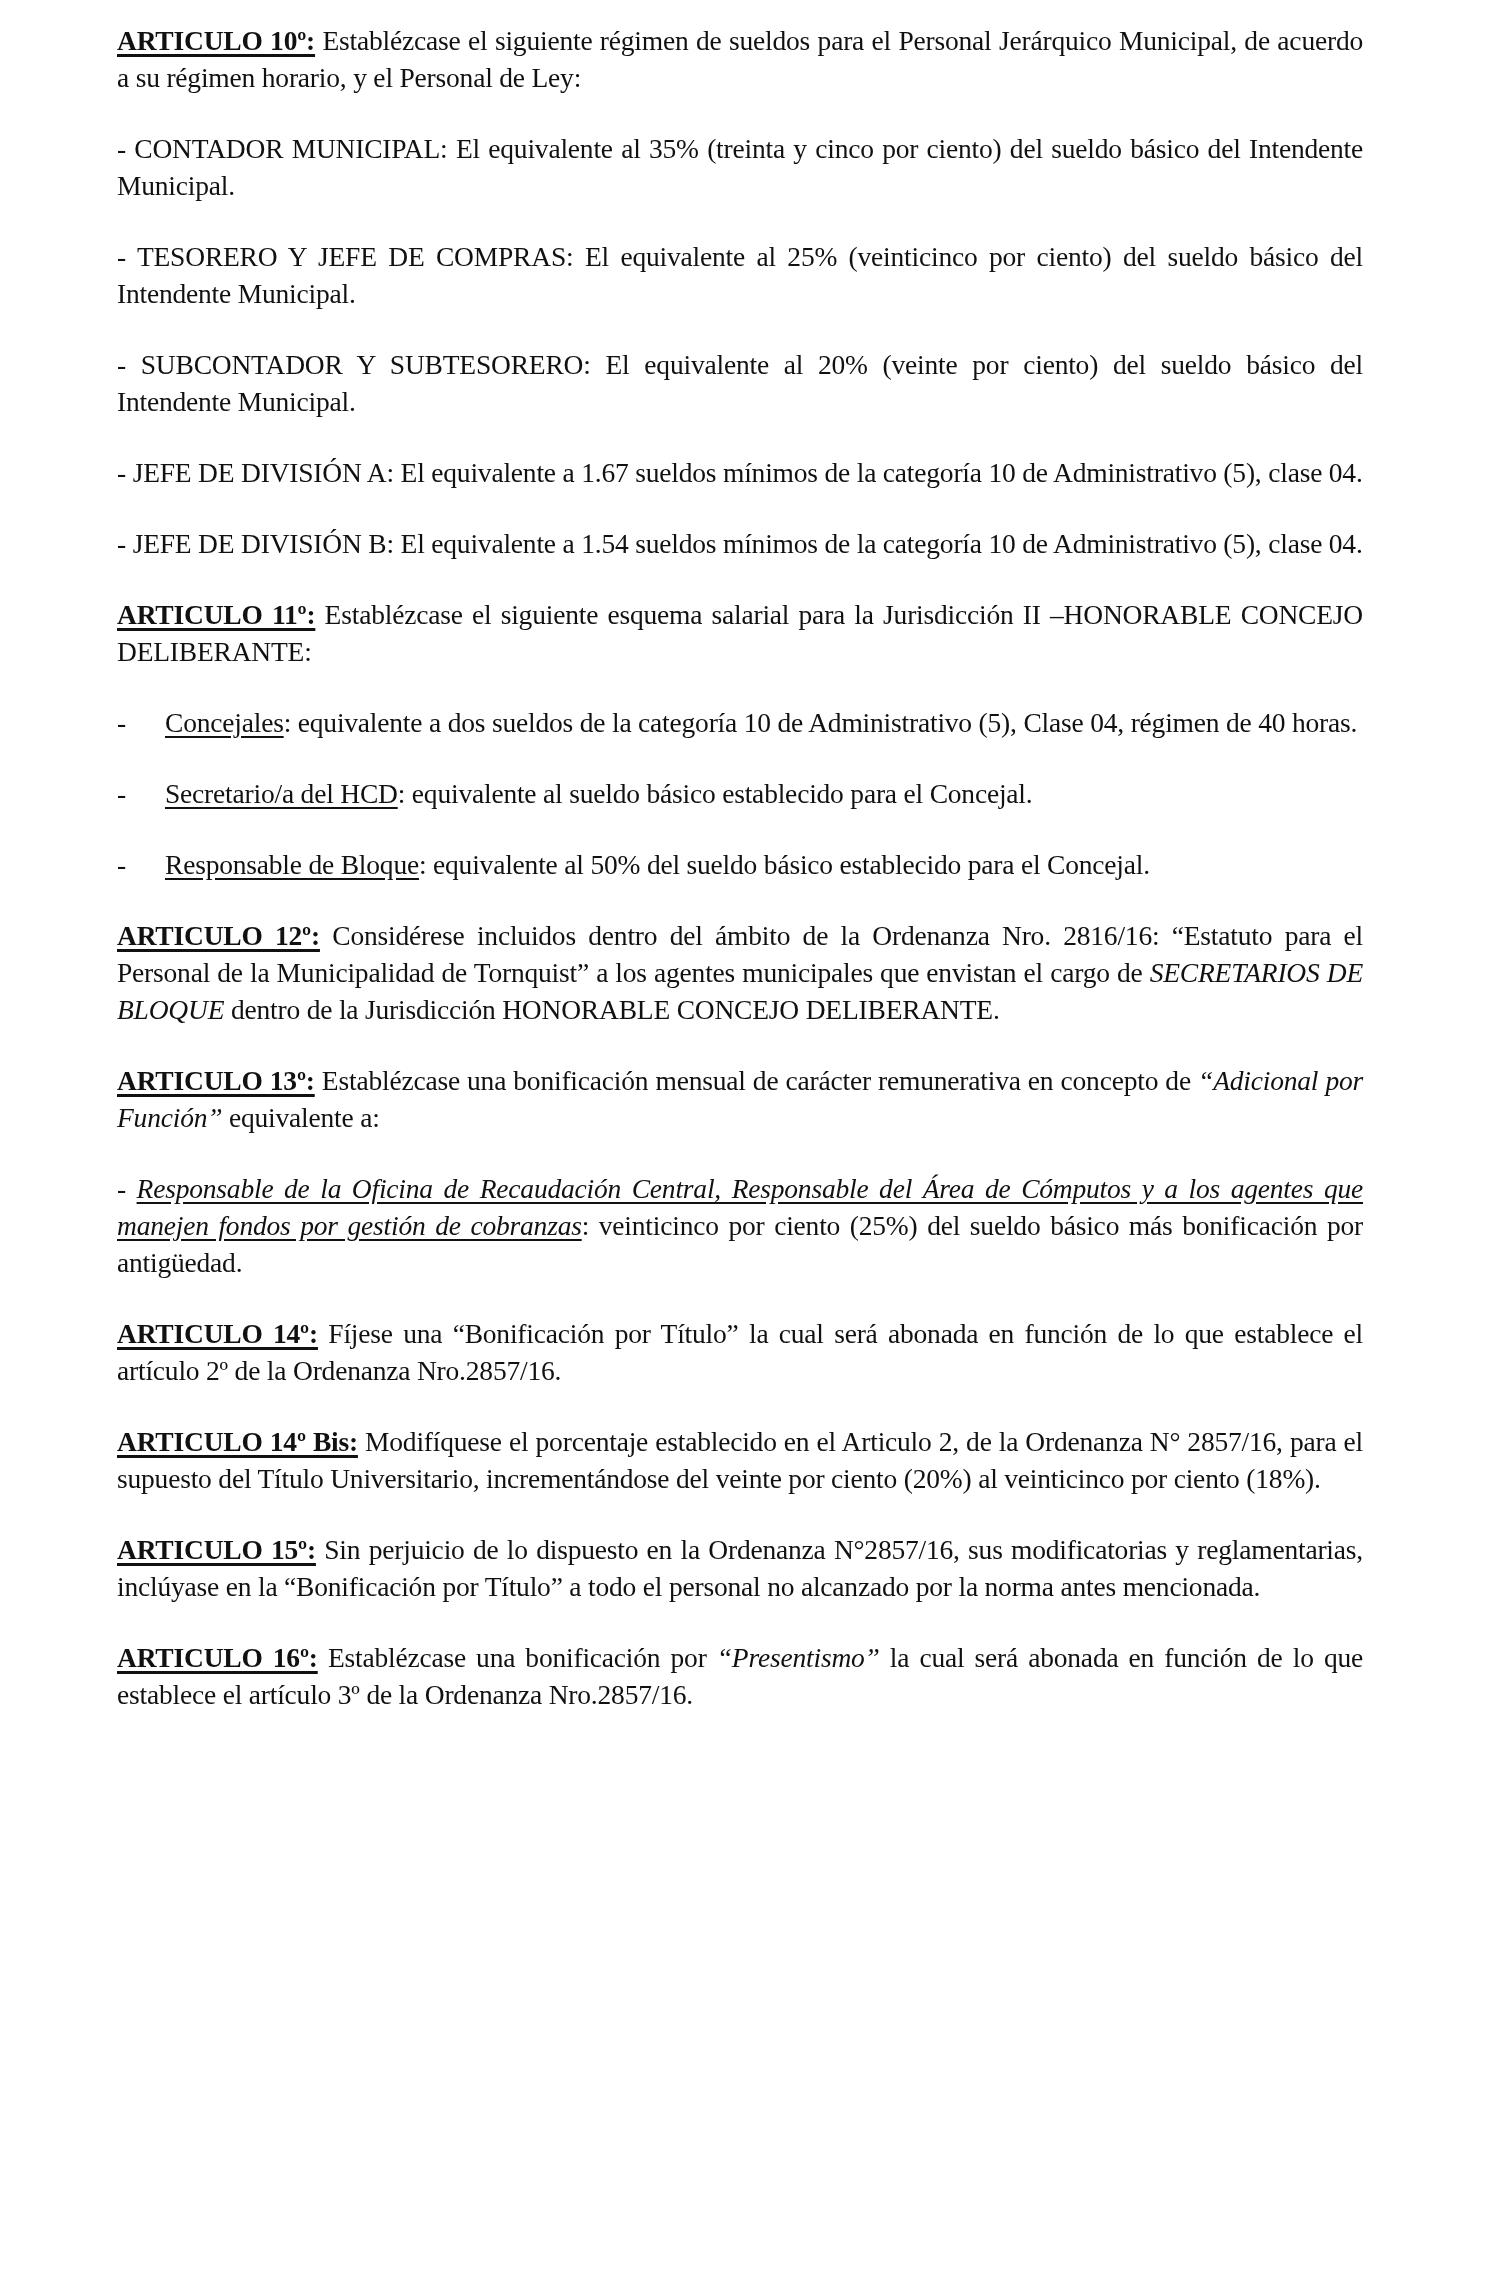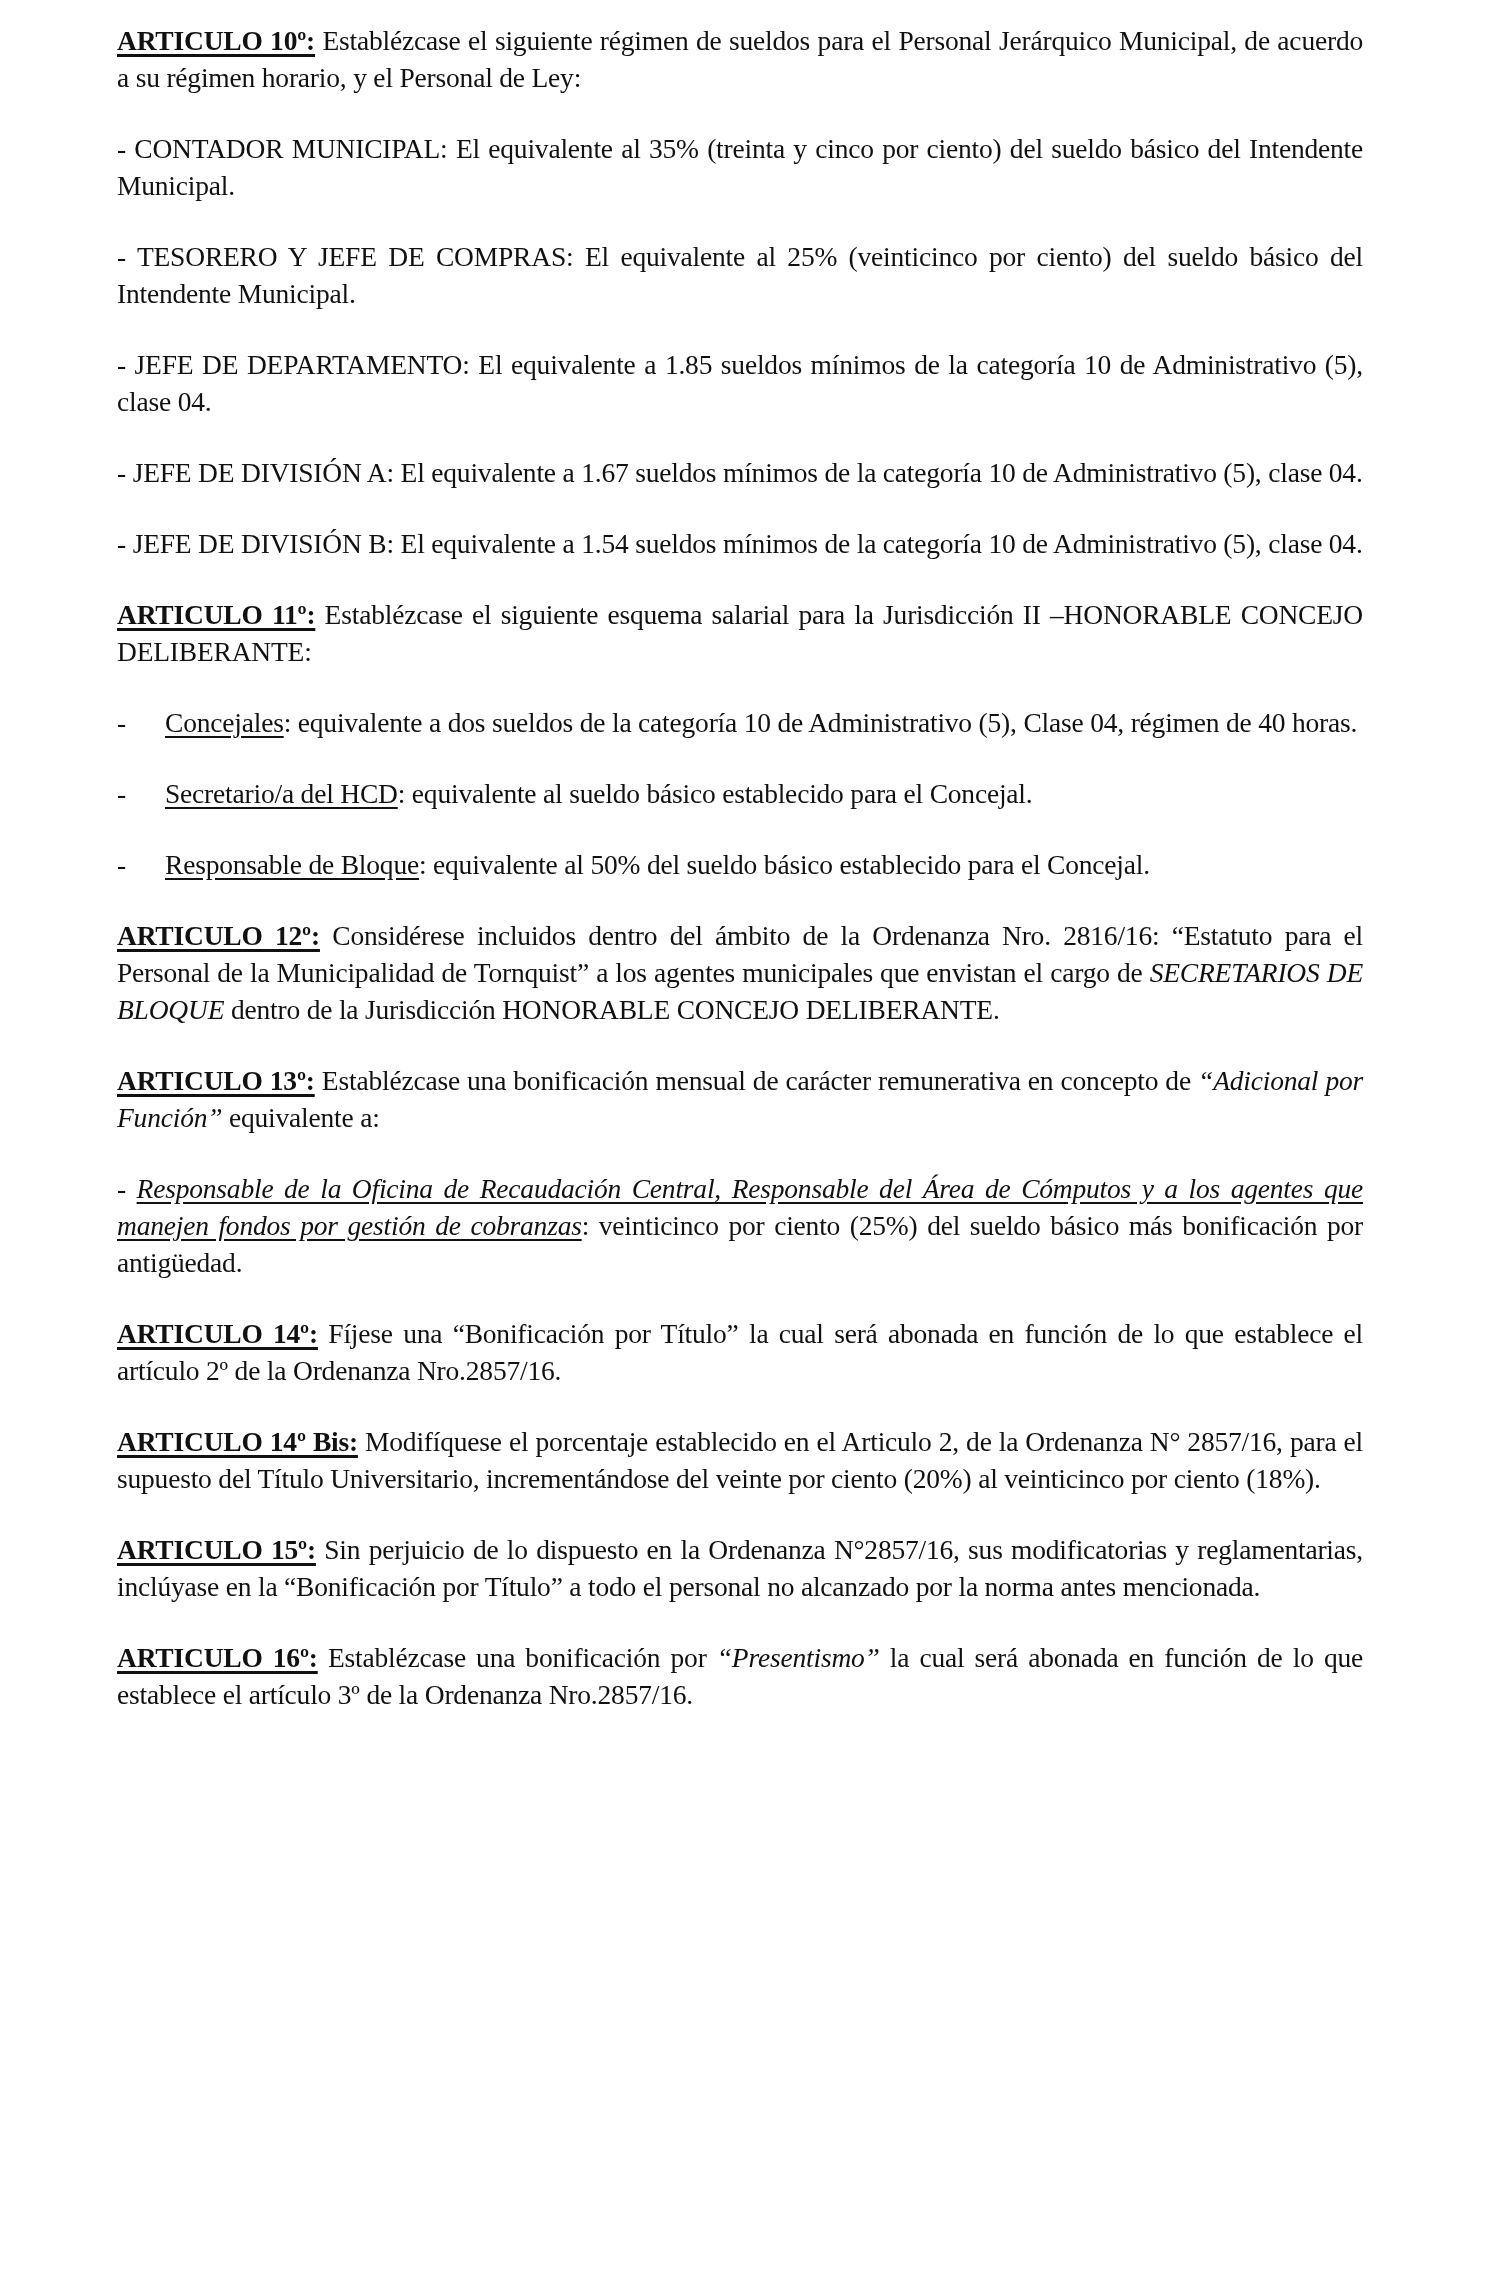--- a/index.html
+++ b/index.html
@@ -56,21 +56,21 @@
     }
   </style>
 </head>
 <body>
 
 <div class="page">
 
   <p><span class="head">ARTICULO 10º:</span><span> Establézcase el siguiente régimen de sueldos para el Personal Jerárquico Municipal, de acuerdo a su régimen horario, y el Personal de Ley:</span></p>
   <p>- CONTADOR MUNICIPAL: El equivalente al 35% (treinta y cinco por ciento) del sueldo básico del Intendente Municipal.</p>
   <p>- TESORERO Y JEFE DE COMPRAS: El equivalente al 25% (veinticinco por ciento) del sueldo básico del Intendente Municipal.</p>
-  <p>- JEFE DE DEPARTAMENTO: El equivalente a 1.85 sueldos mínimos de la categoría 10 de Administrativo (5), clase 04.</p>
+  <p>- SUBCONTADOR Y SUBTESORERO: El equivalente al 20% (veinte por ciento) del sueldo básico del Intendente Municipal.</p>
   <p>- JEFE DE DIVISIÓN A: El equivalente a 1.67 sueldos mínimos de la categoría 10 de Administrativo (5), clase 04.</p>
   <p>- JEFE DE DIVISIÓN B: El equivalente a 1.54 sueldos mínimos de la categoría 10 de Administrativo (5), clase 04.</p>
 
   <p><span class="head">ARTICULO 11º:</span><span> Establézcase el siguiente esquema salarial para la Jurisdicción II –HONORABLE CONCEJO DELIBERANTE:</span></p>
   <ul class="bullet-list">
     <li><span class="dash">-</span><span class="u">Concejales</span><span>: equivalente a dos sueldos de la categoría 10 de Administrativo (5), Clase 04, régimen de 40 horas.</span></li>
     <li><span class="dash">-</span><span class="u">Secretario/a del HCD</span><span>: equivalente al sueldo básico establecido para el Concejal.</span></li>
     <li><span class="dash">-</span><span class="u">Responsable de Bloque</span><span>: equivalente al 50% del sueldo básico establecido para el Concejal.</span></li>
   </ul>
 

